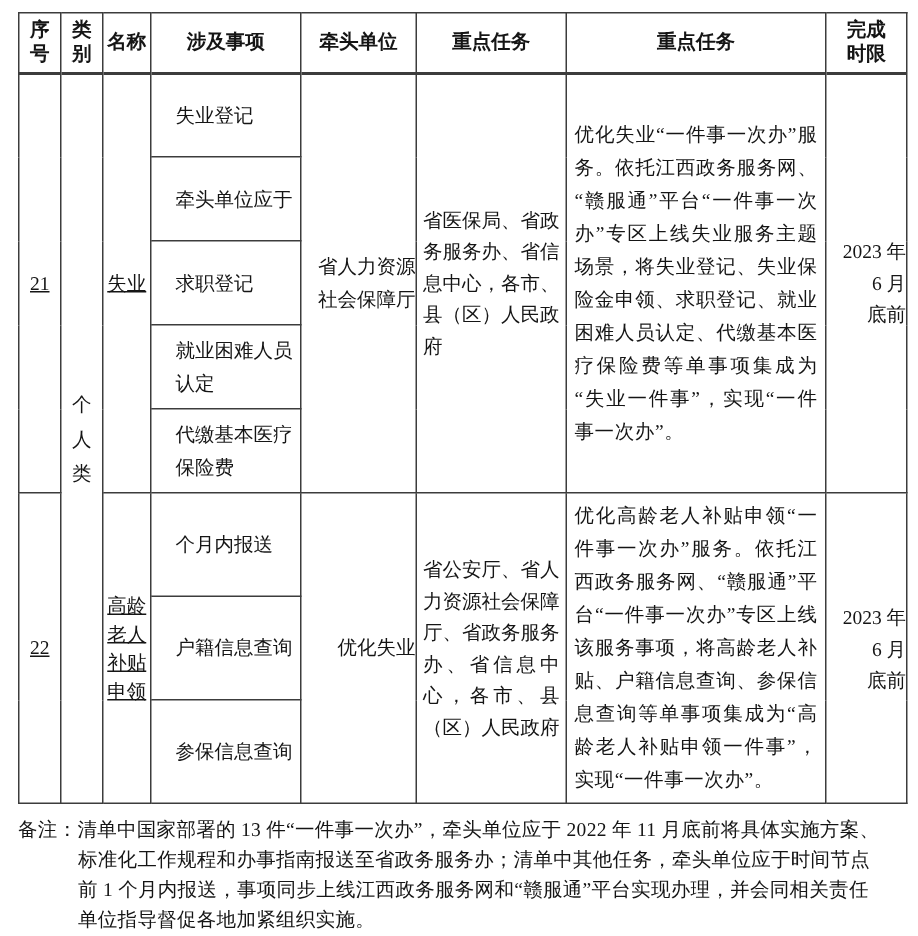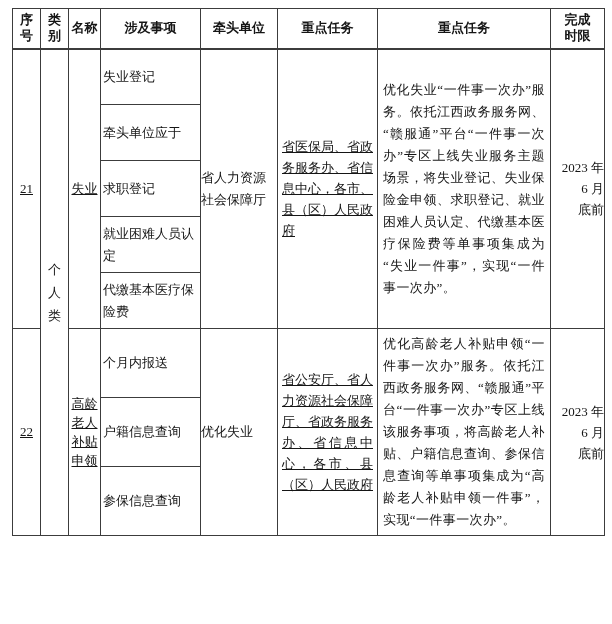--- a/index.html
+++ b/index.html
@@ -31,23 +31,23 @@
     line-height: 16px;
     white-space: pre-line;
     border-bottom-width: 2px;
   }
   tr.sub21 { height: 56px; }
   tr.sub22 { height: 69px; }
 
   td.center { text-align: center; white-space: pre-line; line-height: 20px; text-decoration: underline; }
   td.cat    { text-align: center; white-space: pre-line; line-height: 23px; }
   td.name22 { line-height: 19px; text-align: center; }
-  td.item   { text-align: left; padding: 2px 5px 2px 2px; line-height: 22px; }
-  td.lead   { text-align: left; white-space: pre-line; line-height: 22px; }
-  td.resp   { text-align: justify; padding: 2px 4px; line-height: 21px; text-decoration: underline; }
+  td.item   { text-align: left; padding: 2px 5px 2px 16px; line-height: 22px; }
+  td.lead   { text-align: right; white-space: pre-line; line-height: 22px; }
+  td.resp   { text-align: justify; padding: 2px 4px; line-height: 21px; }
   td.task   { text-align: justify; padding: 2px 5px; line-height: 22px; letter-spacing: 0.4px; margin-top: 18px; }
   td.deadline { text-align: right; white-space: pre-line; line-height: 21px; }
 
   .note {
     margin-top: 7px;
     width: 596px;
     font-size: 13px;
     line-height: 20px;
     padding-left: 40px;
     text-indent: -40px;
@@ -133,14 +133,18 @@
       </tr>
       <tr class="sub22">
         <td class="item">户籍信息查询</td>
       </tr>
       <tr class="sub22">
         <td class="item">参保信息查询</td>
       </tr>
     </tbody>
   </table>
 
+  <div class="note">备注：清单中国家部署的 13 件“一件事一次办”，牵头单位应于 2022 年 11 月底前将具体实施方案、
+标准化工作规程和办事指南报送至省政务服务办；清单中其他任务，牵头单位应于时间节点
+前 1 个月内报送，事项同步上线江西政务服务网和“赣服通”平台实现办理，并会同相关责任
+单位指导督促各地加紧组织实施。</div>
 
 </div>
 
 </body></html>

